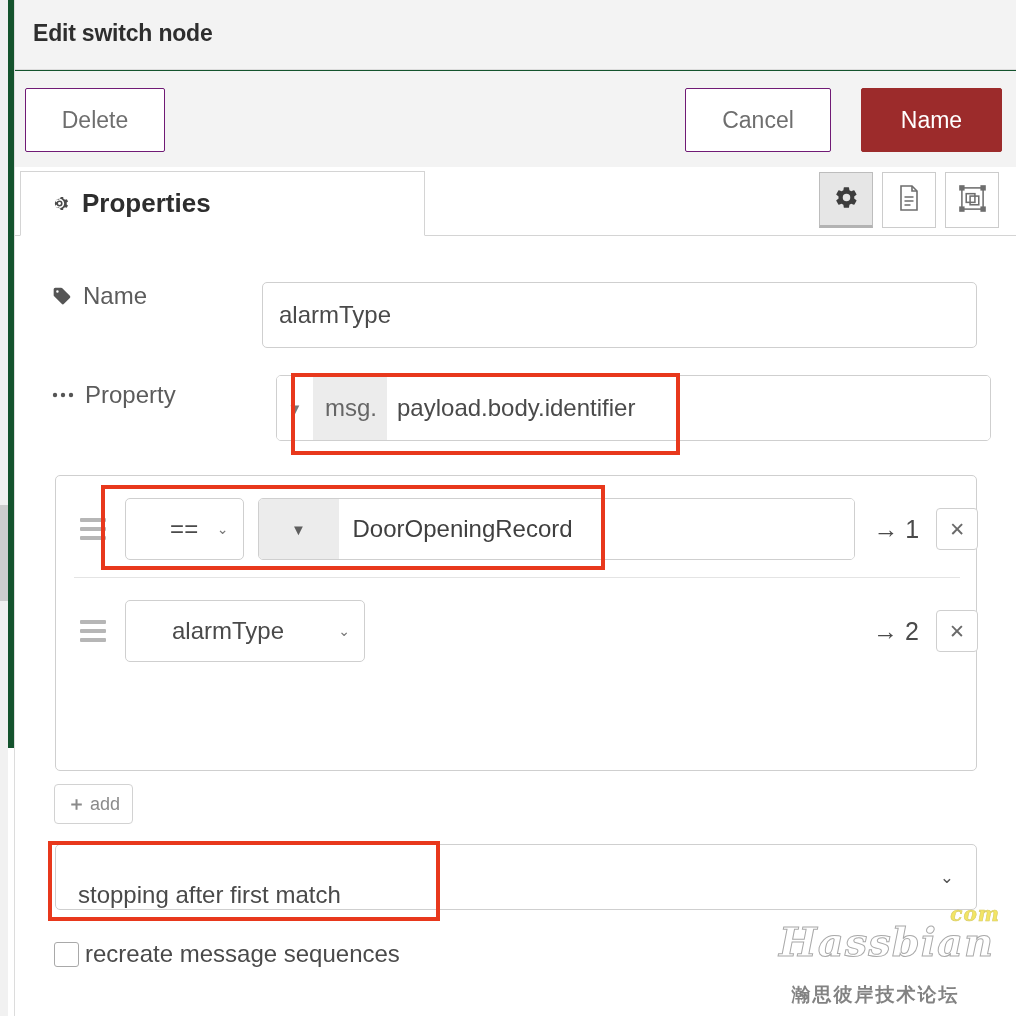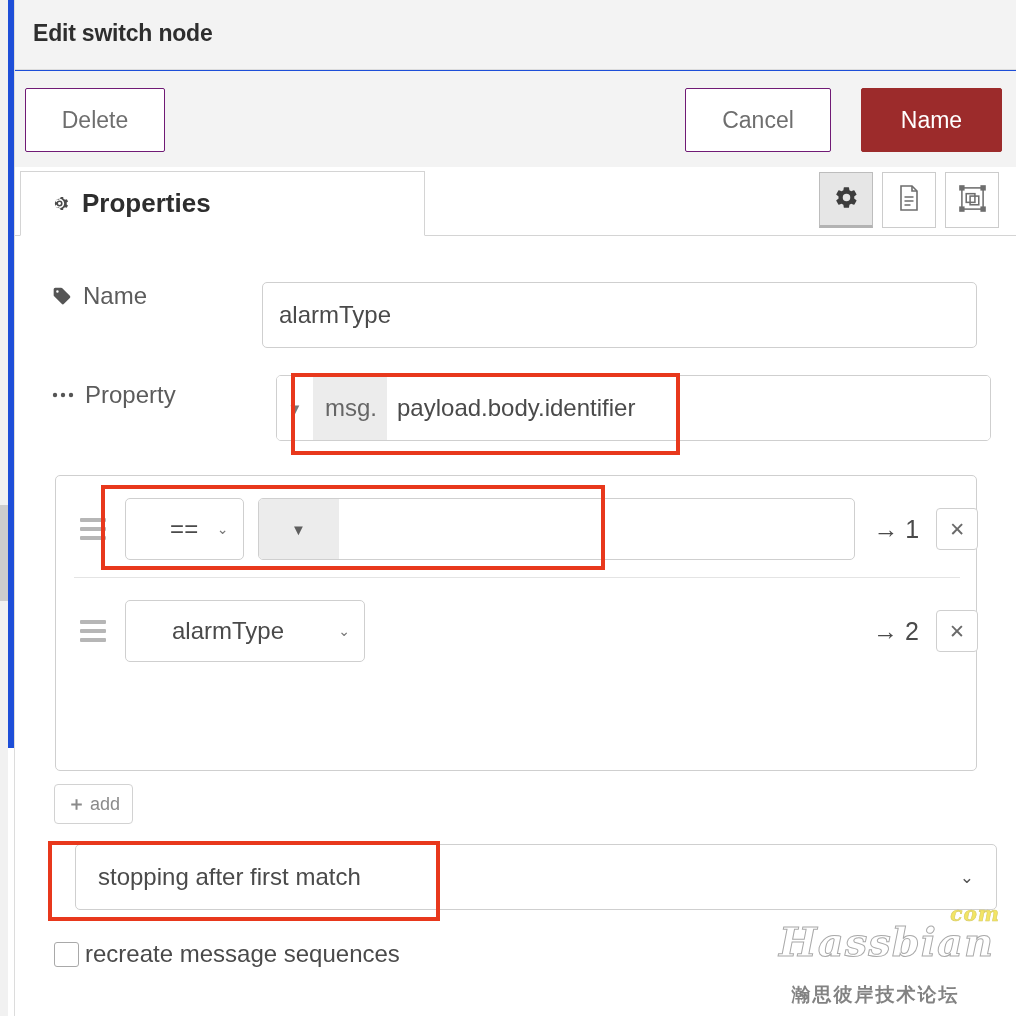--- a/index.html
+++ b/index.html
@@ -8,21 +8,21 @@
     width: 1016px; height: 1016px;
     background: #ffffff;
     font-family: "Liberation Sans", sans-serif;
     overflow: hidden;
   }
 
   #app {
     position: relative;
     width: 1016px;
     height: 748px;
-    background: #1d4ed8;
+    background: #14532d;
   }
 
   
   .scroll-track {
     position: absolute;
     left: 0; top: 0;
     width: 8px; height: 1016px;
     background: #f1f1f1;
   }
   .scroll-thumb {
@@ -340,26 +340,25 @@
 
   
   .stop-select {
     position: absolute;
     left: 40px; top: 607px;
     width: 922px; height: 66px;
     border: 1px solid #cfcfcf;
     border-radius: 5px;
     background: #ffffff;
     display: flex;
-    align-items: center;
+    align-items: flex-end;
     padding: 0 22px;
     font-size: 24px;
     color: #4a4a4a;
     cursor: pointer;
-    margin-left: 20px;
   }
   .stop-caret {
     position: absolute;
     right: 22px; top: 50%;
     transform: translateY(-50%);
     color: #555;
     font-size: 17px;
   }
 
   
@@ -534,20 +533,21 @@
           <span></span>
             <span></span>
             <span></span>
         </div>
         <div class="op-select">
           <span>==</span>
           <span class="op-caret">⌄</span>
         </div>
         <div class="val-widget">
           <div class="val-caret">▼</div>
+          <div class="val-text">DoorOpeningRecord</div>
         </div>
         <div class="out-num">→ 1</div>
         <div class="del-btn">✕</div>
       </div>
 
       <div class="rule-row rule-row-2">
         <div class="grip">
           <span></span>
             <span></span>
             <span></span>

